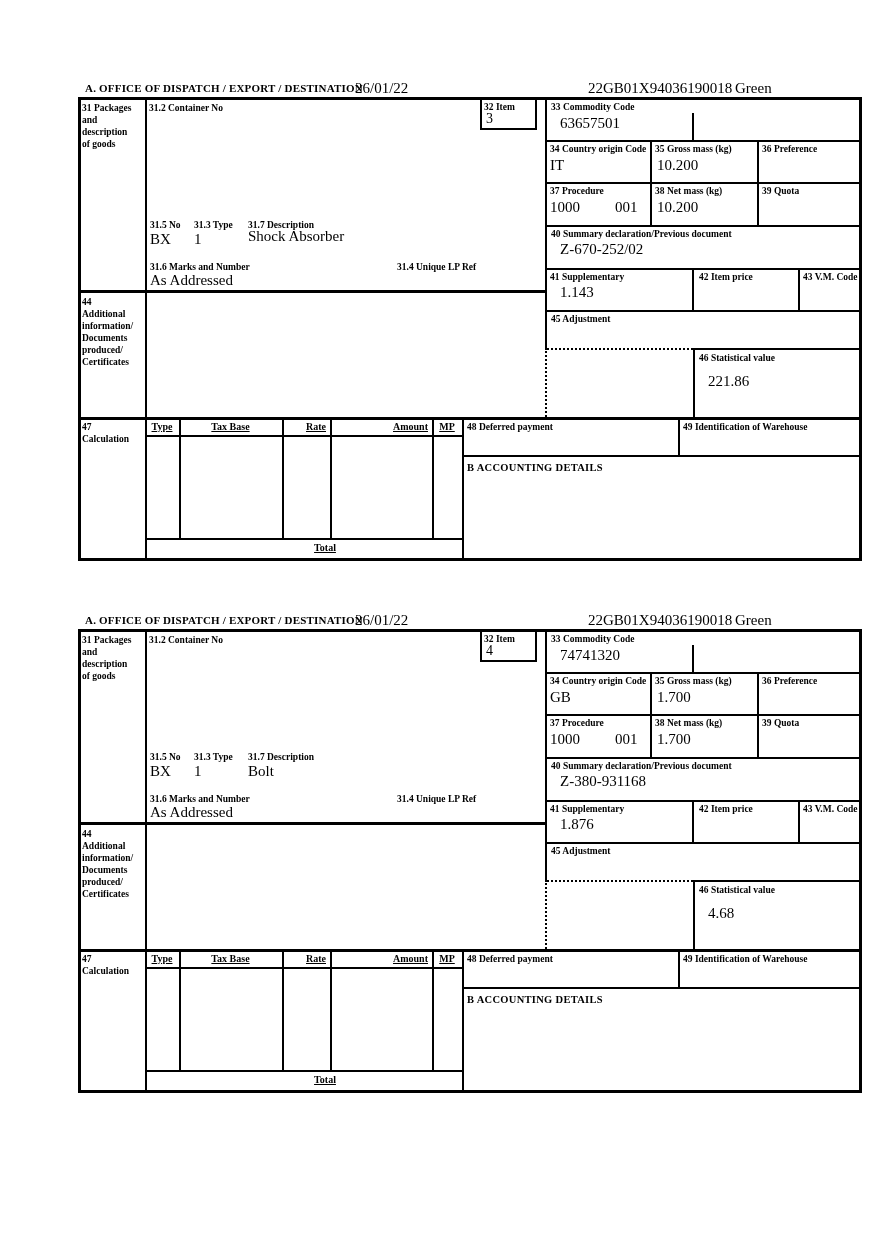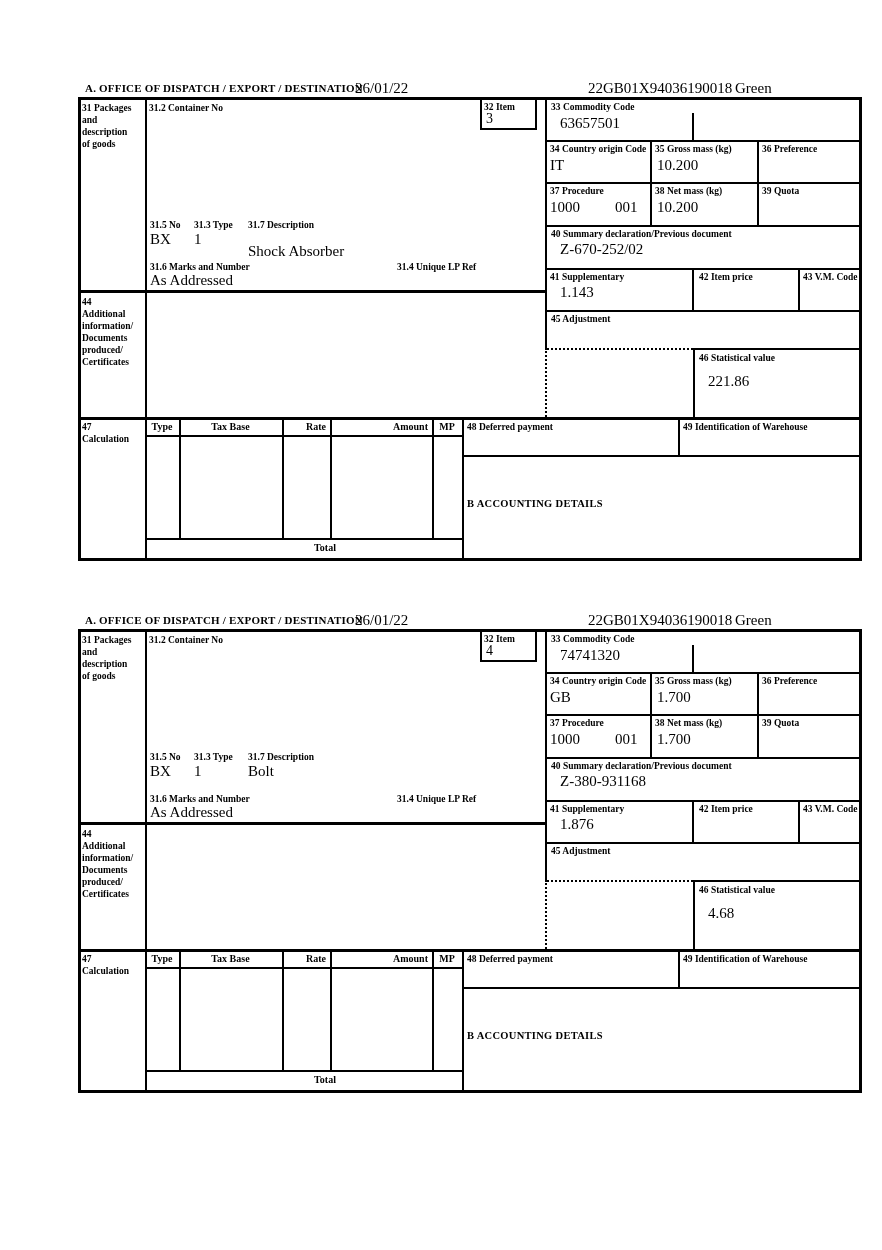--- a/index.html
+++ b/index.html
@@ -4,22 +4,22 @@
 <style>
   html,body{margin:0;padding:0;background:#fff;}
   .page{position:relative;width:882px;height:1250px;background:#ffffff;color:#000;
         font-family:"Liberation Serif","DejaVu Serif",serif;overflow:hidden;}
   .sec{position:absolute;left:78px;width:790px;height:500px;}
   
   .office{position:absolute;font-size:11px;font-weight:bold;letter-spacing:.2px;white-space:nowrap;}
   .hdval{position:absolute;font-size:15px;white-space:nowrap;}
   .lb{position:absolute;font-size:9.5px;font-weight:bold;line-height:12px;white-space:pre-line;}
   .val{position:absolute;font-size:15px;white-space:nowrap;}
-  .colh{position:absolute;font-size:10px;font-weight:bold;}
-  .acct{position:absolute;font-size:10.5px;font-weight:bold;letter-spacing:.3px;margin-top:36px;}
+  .colh{position:absolute;font-size:10px;font-weight:bold;text-decoration:underline;}
+  .acct{position:absolute;font-size:10.5px;font-weight:bold;letter-spacing:.3px;}
   
   .formbox{position:absolute;left:0;top:17px;width:784px;height:464px;border:3px solid #000;box-sizing:border-box;}
   .hl{position:absolute;height:2px;background:#000;}
   .hl3{position:absolute;height:3px;background:#000;}
   .vv{position:absolute;width:2px;background:#000;}
   .dh{position:absolute;height:0;border-top:2px dotted #000;}
   .dv{position:absolute;width:0;border-left:2px dotted #000;}
   .itembox{position:absolute;left:402px;top:17px;width:57px;height:33px;
            border-left:2px solid #000;border-right:2px solid #000;border-bottom:2px solid #000;box-sizing:border-box;}
   .statbox{position:absolute;left:615px;top:268px;width:169px;height:69px;
@@ -82,21 +82,21 @@
 Calculation</div>
 
     <div class="lb" style="left:71px;top:22px">31.2 Container No</div>
     <div class="lb" style="left:406px;top:21px">32 Item</div>
     <div class="val" style="left:408px;top:31px;font-size:14px">3</div>
     <div class="lb" style="left:72px;top:139px">31.5 No</div>
     <div class="lb" style="left:116px;top:139px">31.3 Type</div>
     <div class="lb" style="left:170px;top:139px">31.7 Description</div>
     <div class="val" style="left:72px;top:151px">BX</div>
     <div class="val" style="left:116px;top:151px">1</div>
-    <div class="val" style="left:170px;top:163px">Shock Absorber</div>
+    <div class="val" style="left:170px;top:148px">Shock Absorber</div>
     <div class="lb" style="left:72px;top:181px">31.6 Marks and Number</div>
     <div class="lb" style="left:319px;top:181px">31.4 Unique LP Ref</div>
     <div class="val" style="left:72px;top:192px">As Addressed</div>
 
     <div class="lb" style="left:473px;top:21px">33 Commodity Code</div>
     <div class="val" style="left:482px;top:35px">63657501</div>
     <div class="lb" style="left:472px;top:63px">34 Country origin Code</div>
     <div class="val" style="left:472px;top:77px">IT</div>
     <div class="lb" style="left:577px;top:63px">35 Gross mass (kg)</div>
     <div class="val" style="left:579px;top:77px">10.200</div>

